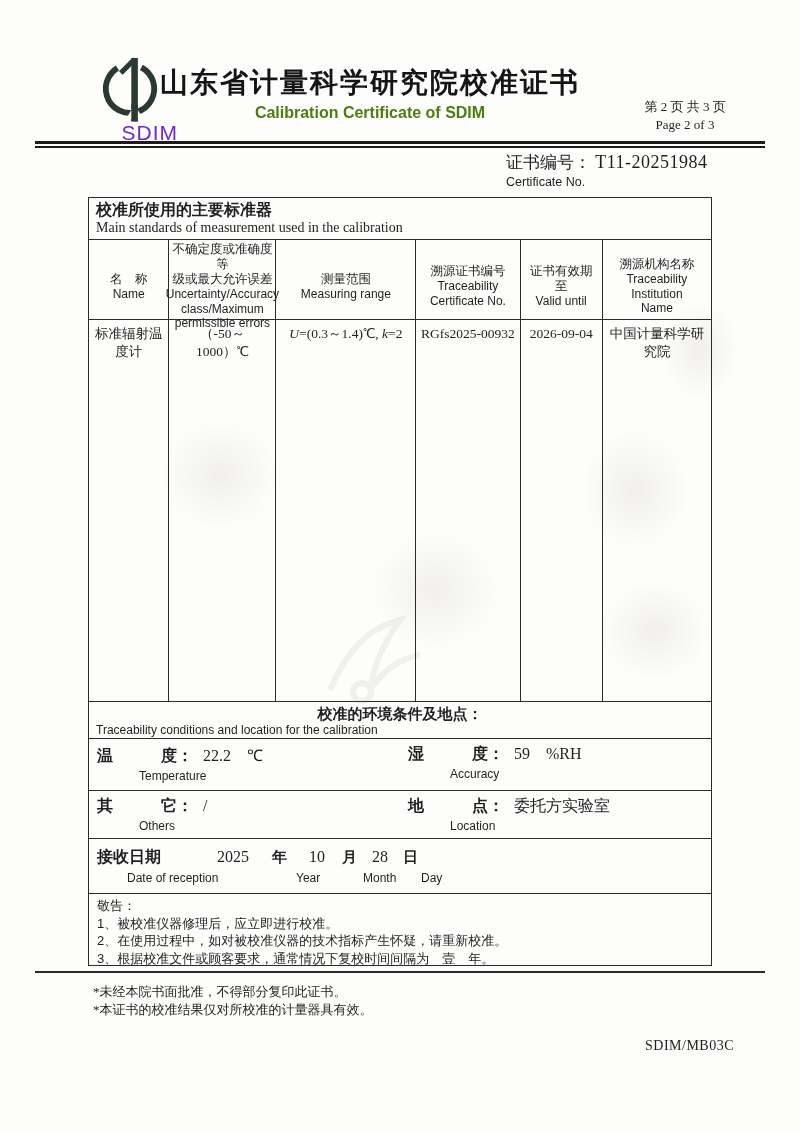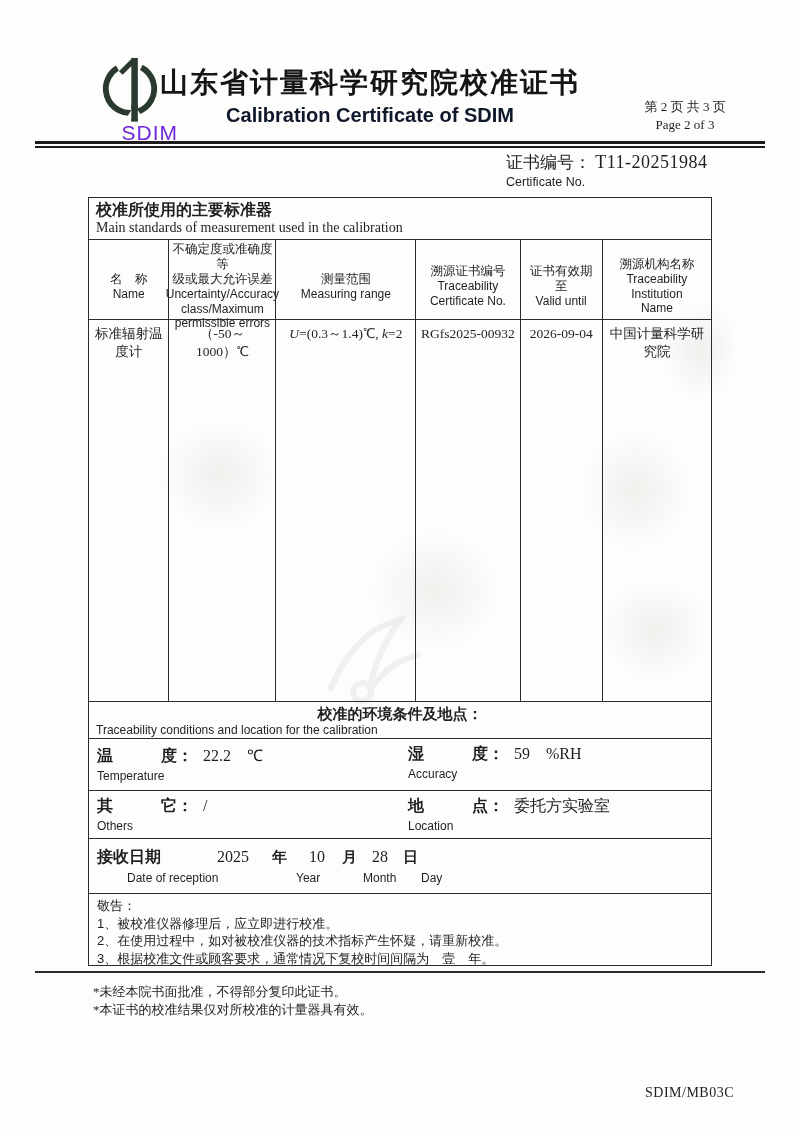--- a/index.html
+++ b/index.html
@@ -11,21 +11,21 @@
   .sans { font-family:"Liberation Sans", sans-serif; }
   .pre { white-space:pre-line; }
 
   
   .logo { position:absolute; left:82px; top:56px; width:96px; text-align:center; }
   .logo svg { display:block; margin:0 auto; }
   .logo-text { font-family:"Liberation Sans", sans-serif; font-weight:normal; font-size:21px; letter-spacing:1px; color:#6d28d9; line-height:18px;text-align:right; }
   .title-cn { position:absolute; left:0; right:60px; top:64px; text-align:center;
     font-family:"Liberation Sans", sans-serif; font-weight:bold; font-size:28px; letter-spacing:2px; color:#151515; }
   .title-en { position:absolute; left:0; right:60px; top:104px; text-align:center;
-    font-family:"Liberation Sans", sans-serif; font-weight:bold; font-size:20px; color:#0f172a; }
+    font-family:"Liberation Sans", sans-serif; font-weight:bold; font-size:16px; color:#4d7c0f; }
   .page-info { position:absolute; left:630px; top:98px; width:110px; text-align:center; font-size:13px; line-height:18px; }
   .rule-double { position:absolute; left:35px; top:141px; width:730px; height:7px;
     border-top:3px solid #1c1c1c; border-bottom:2px solid #1c1c1c; }
   .cert-block { position:absolute; left:506px; top:151px; }
   .cert-line1 { font-size:17px; }
   .cert-no-value { font-size:18px; letter-spacing:0.5px; }
   .cert-line2 { font-family:"Liberation Sans", sans-serif; font-size:12.5px; margin-top:1px; }
 
   
   .tbl { position:absolute; left:88px; top:197px; width:624px; border:1.5px solid #2b2b2b; background:transparent; }
@@ -52,35 +52,35 @@
   .env-title { height:37px; padding:2px 7px; }
   .env-title .cn { font-family:"Liberation Sans", sans-serif; font-weight:bold; font-size:15px; line-height:19px;text-align:center; }
   .env-title .en { font-family:"Liberation Sans", sans-serif; font-size:12px; line-height:14px; }
 
   .env-row { height:52px; display:flex; }
   .env-row2 { height:48px; display:flex; }
   .env-half { width:50%; padding:5px 0 0 8px; }
   .env-label { font-family:"Liberation Sans", sans-serif; font-weight:bold; font-size:16px; }
   .env-value { font-size:16px; margin-left:10px; }
   .env-unit { font-size:16px; margin-left:16px; }
-  .env-en { font-family:"Liberation Sans", sans-serif; font-size:12px; margin-top:2px; }
+  .env-en { font-family:"Liberation Sans", sans-serif; font-size:12px; margin-top:2px;margin-left:42px; }
 
   .reception { height:55px; }
   .reception span { position:absolute; }
   .rc-label { left:8px; top:8px; font-family:"Liberation Sans", sans-serif; font-weight:bold; font-size:16px; }
   .rc-num { font-size:16px; top:9px; }
   .rc-unit { font-family:"Liberation Sans", sans-serif; font-weight:bold; font-size:15px; top:9px; }
   .rc-en { font-family:"Liberation Sans", sans-serif; font-size:12px; top:32px;margin-left:30px; }
 
   .notice { height:72px; padding:3px 8px; font-family:"Liberation Sans", sans-serif; font-size:13px; line-height:17.5px; }
 
   
   .rule-single { position:absolute; left:35px; top:971px; width:730px; border-top:2px solid #2b2b2b; }
   .footer-notes { position:absolute; left:93px; top:983px; font-size:13px; line-height:18px; }
-  .form-code { position:absolute; left:645px; top:1038px; font-size:14px; letter-spacing:0.5px;margin-top:47px; }
+  .form-code { position:absolute; left:645px; top:1038px; font-size:14px; letter-spacing:0.5px; }
 
   
   .wm { position:absolute; border-radius:50%; pointer-events:none;
     background:radial-gradient(closest-side, rgba(130,120,105,0.10), rgba(130,120,105,0.0)); }
   .wm-swirl { position:absolute; opacity:0.08; pointer-events:none; }
 </style>
 </head>
 <body>
 
 <div class="page">

